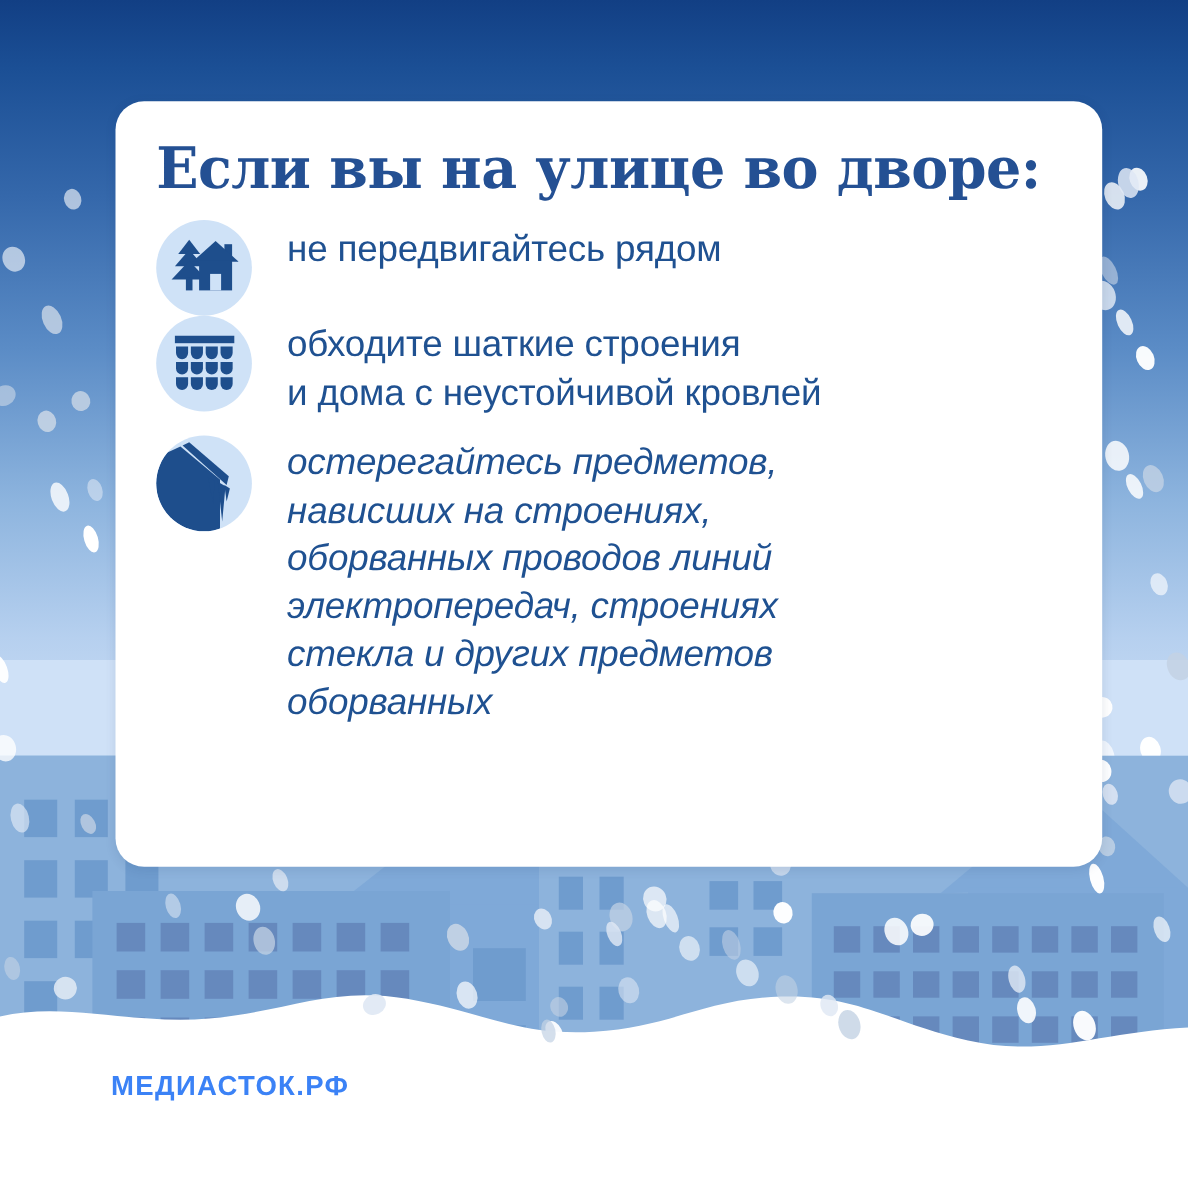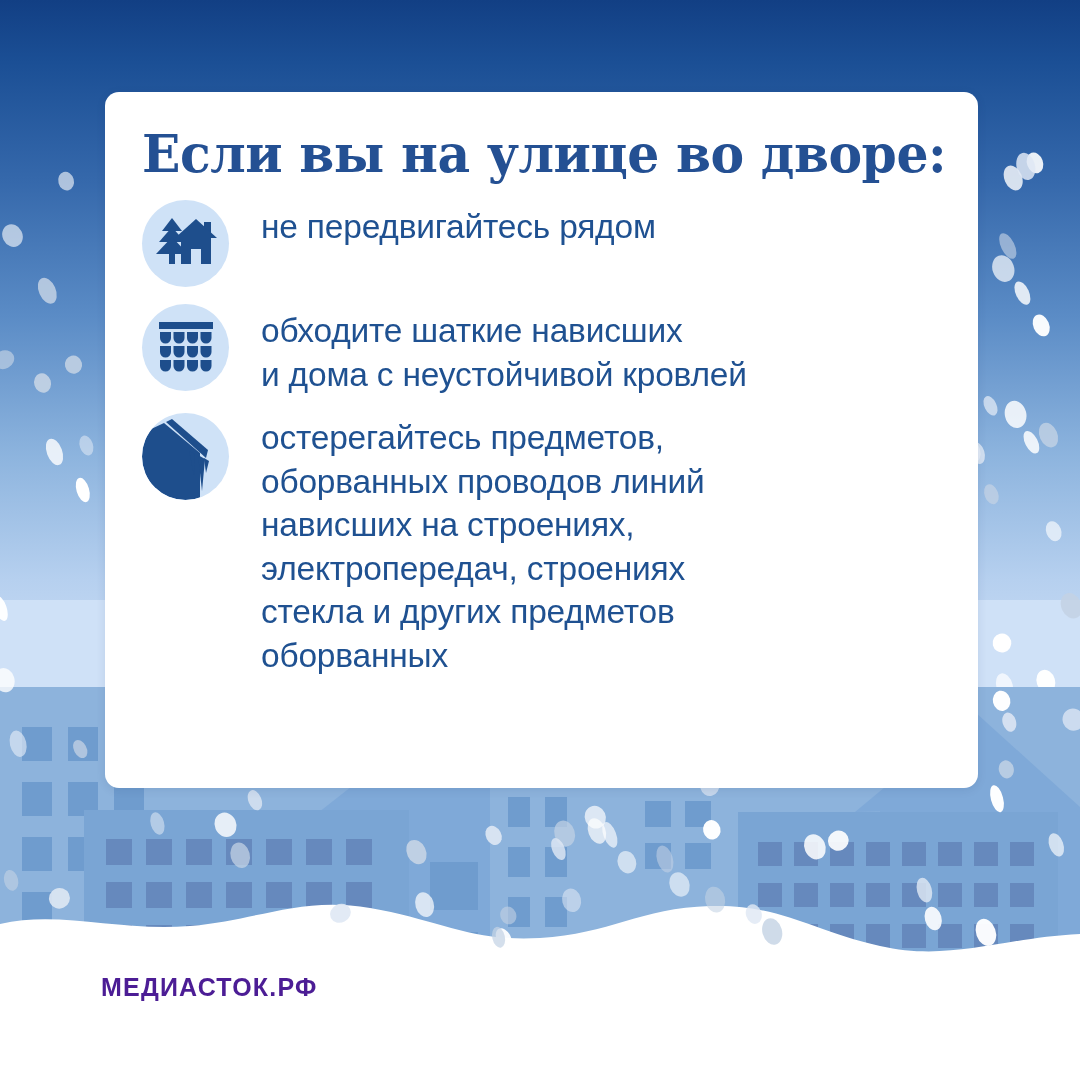--- a/index.html
+++ b/index.html
@@ -31,51 +31,52 @@
   
   .cityband{
     position:absolute;left:0;top:687px;width:1080px;height:290px;
     background:#8db3dc;
   }
   
   .drift{position:absolute;left:0;bottom:0;width:1080px;height:200px;}
   
   .card{
     position:absolute;left:105px;top:92px;width:873px;height:696px;
-    background:#ffffff;border-radius:14px;
+    background:#ffffff;border-radius:26px;
     box-shadow:0 2px 10px rgba(10,40,90,.10);
+    padding-left:24px;
   }
   .card-title{
     position:absolute;left:37px;top:31px;width:800px;
     font-family:"DejaVu Serif", serif;
     font-weight:700;font-size:52px;letter-spacing:-0.5px;
     color:#245093;white-space:nowrap;
     transform:scaleX(.97);transform-origin:left center;
   }
   .rows{position:absolute;left:37px;top:108px;width:810px;}
   .row{display:flex;align-items:flex-start;}
-  .row.r1{margin-bottom:17px;}
+  .row.r1{}
   .row.r2{margin-bottom:17px;}
   .ico-wrap{
     flex:0 0 87px;width:87px;height:87px;border-radius:50%;
     background:#cfe2f7;display:flex;align-items:center;justify-content:center;
     margin-right:32px;overflow:hidden;position:relative;
   }
   .row-text{
     color:#1f5191;font-size:33.5px;line-height:43.5px;font-weight:400;
     padding-top:4px;letter-spacing:-0.2px;
   }
   .row.r1 .row-text{padding-top:5px;}
   .row.r2 .row-text{padding-top:5px;}
-  .row.r3 .row-text{padding-top:3px;}
+  .row.r3 .row-text{padding-top:3px;font-style:italic;}
   
   .watermark{
     position:absolute;left:101px;top:973px;
     font-size:25px;font-weight:700;letter-spacing:1.2px;
-    color:#4c1d95;
+    color:#3b82f6;
   }
 </style>
 </head>
 <body>
 
 <div id="poster">
 
   <div class="sky"></div>
   <div class="skyband"></div>
 
@@ -457,21 +458,21 @@
               <path d="M42.5,24 h11 v6 a5.5,5.5 0 0 1 -11,0 z"></path>
 
               <path d="M2,38 h11 v6 a5.5,5.5 0 0 1 -11,0 z"></path>
               <path d="M15.5,38 h11 v6 a5.5,5.5 0 0 1 -11,0 z"></path>
               <path d="M29,38 h11 v6 a5.5,5.5 0 0 1 -11,0 z"></path>
               <path d="M42.5,38 h11 v6 a5.5,5.5 0 0 1 -11,0 z"></path>
             </g>
           </svg>
         </div>
         <div class="row-text">
-          <div>обходите шаткие нависших</div>
+          <div>обходите шаткие строения</div>
           <div>и дома с неустойчивой кровлей</div>
         </div>
       </div>
 
       <div class="row r3">
         <div class="ico-wrap">
           <svg width="87" height="87" viewBox="0 0 87 87">
             <defs>
               <clipPath id="circ">
                   <circle cx="43.5" cy="43.5" r="43.5"></circle>
@@ -486,22 +487,22 @@
               <path d="M47,38 L53,41 L52,62 Z"></path>
 
               <path d="M56,42 L63,46 L60,78 Z"></path>
 
               <path d="M62,45 L67,48 L64,60 Z"></path>
             </g>
           </svg>
         </div>
         <div class="row-text">
           <div>остерегайтесь предметов,</div>
+          <div>нависших на строениях,</div>
           <div>оборванных проводов линий</div>
-          <div>нависших на строениях,</div>
           <div>электропередач, строениях</div>
           <div>стекла и других предметов</div>
           <div>оборванных</div>
         </div>
       </div>
 
     </div>
   </div>
 
   <div class="watermark">МЕДИАСТОК.РФ</div>

